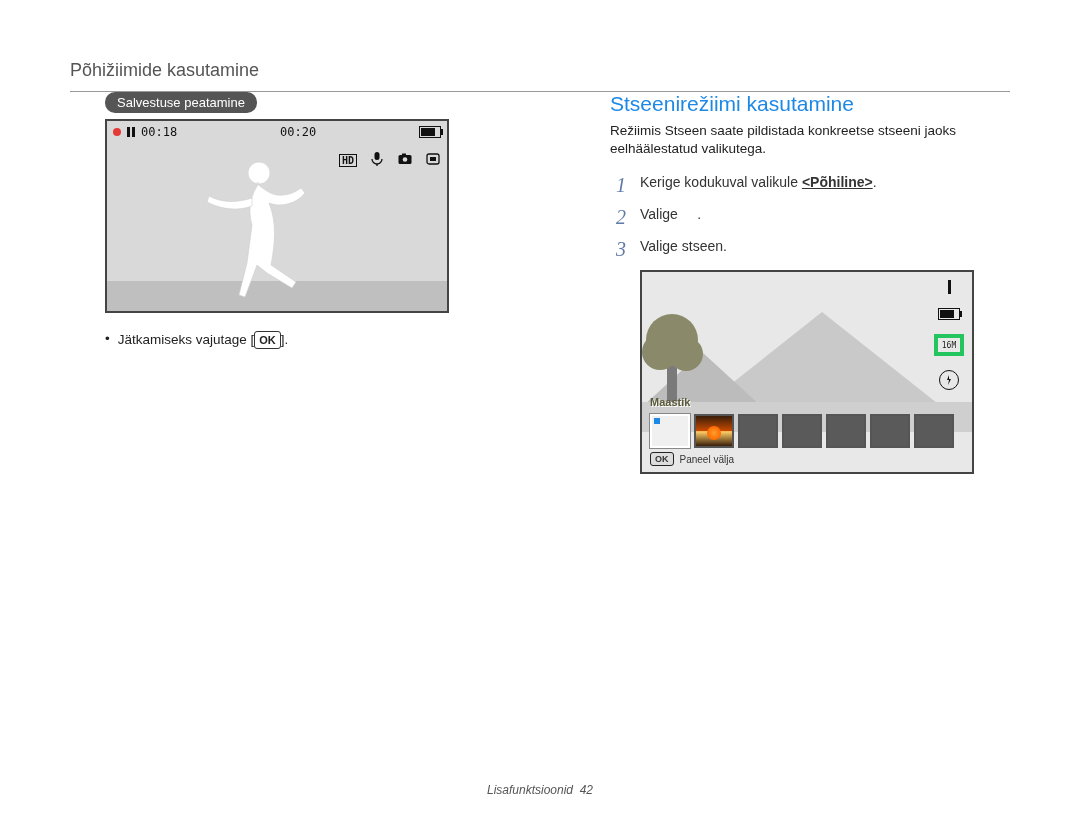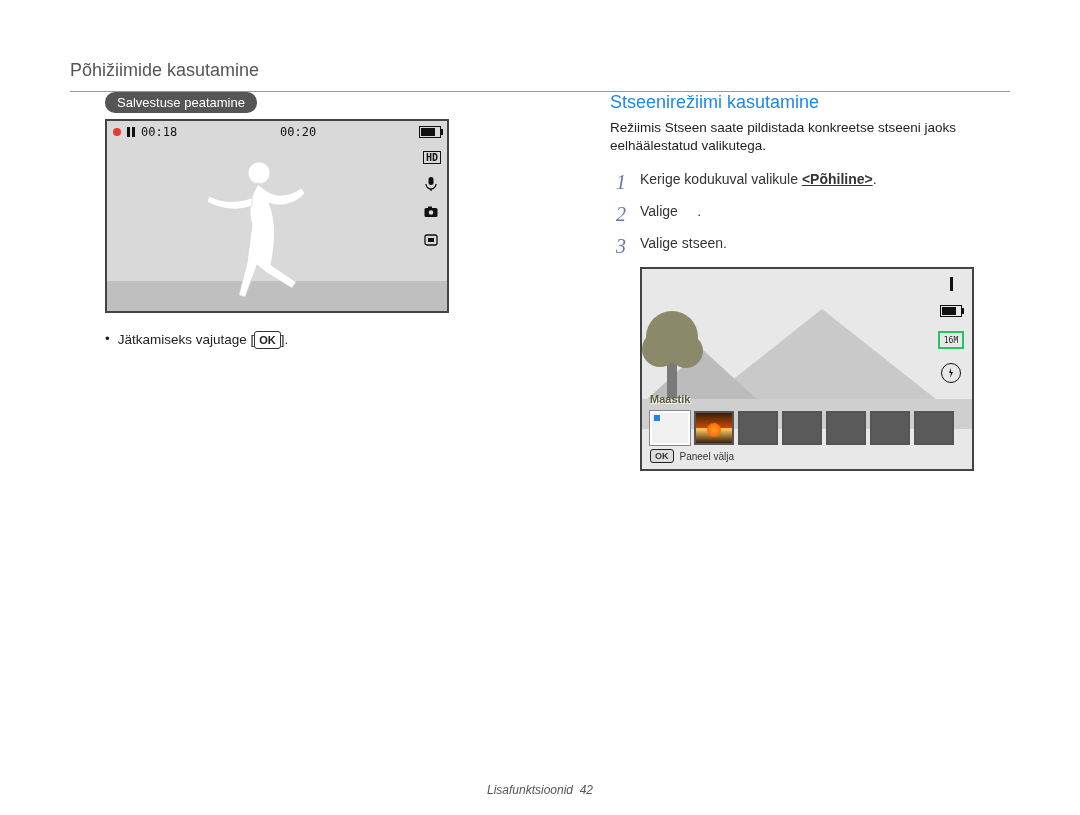--- a/index.html
+++ b/index.html
@@ -43,21 +43,21 @@
     margin-bottom: 6px;
   }
   .para {
     font-size: 13.5px;
     line-height: 1.35;
     color: #222;
     margin: 0 0 14px 0;
   }
   .section-title {
     color: #1e88e5;
-    font-size: 18px;
+    font-size: 21px;
     font-weight: 400;
     margin: 0 0 6px 0;
   }
   
   .video-display {
     width: 340px;
     height: 190px;
     border: 2px solid #444;
     background: #d9d9d9;
     position: relative;
@@ -96,23 +96,22 @@
   }
   .battery-glyph::after {
     content: ""; position: absolute; right: -3px; top: 2px; width: 2px; height: 6px; background: #111;
   }
   .battery-glyph .lvl { position:absolute; left:1px; top:1px; bottom:1px; width:70%; background:#111;}
   .side-icons {
     position: absolute;
     right: 6px;
     top: 30px;
     display: flex;
-    flex-direction: column;
     gap: 12px;
-    align-items: flex-start;
+    align-items: flex-end;
     font-size: 12px;
     color: #111;
   }
   .hd-badge {
     border: 1px solid #111;
     font-family: monospace;
     font-weight: bold;
     font-size: 10px;
     padding: 0 2px;
   }
@@ -244,21 +243,21 @@
     top: 8px;
     display: flex;
     flex-direction: column;
     gap: 14px;
     align-items: center;
   }
   .indicator-line {
     width: 3px; height: 14px; background:#111;
   }
   .sixteen-badge {
-    width: 22px; height: 14px; border:2px solid #22c55e; font-size:8px; font-family:monospace;
+    width: 22px; height: 14px; border:4px solid #22c55e; font-size:8px; font-family:monospace;
     display:flex; align-items:center; justify-content:center;
   }
   .flash-circle {
     width: 18px; height: 18px; border:1.5px solid #111; border-radius:50%;
     display:flex; align-items:center; justify-content:center;
   }
   .footer {
     position: absolute;
     bottom: 18px;
     left: 0; right: 0;

